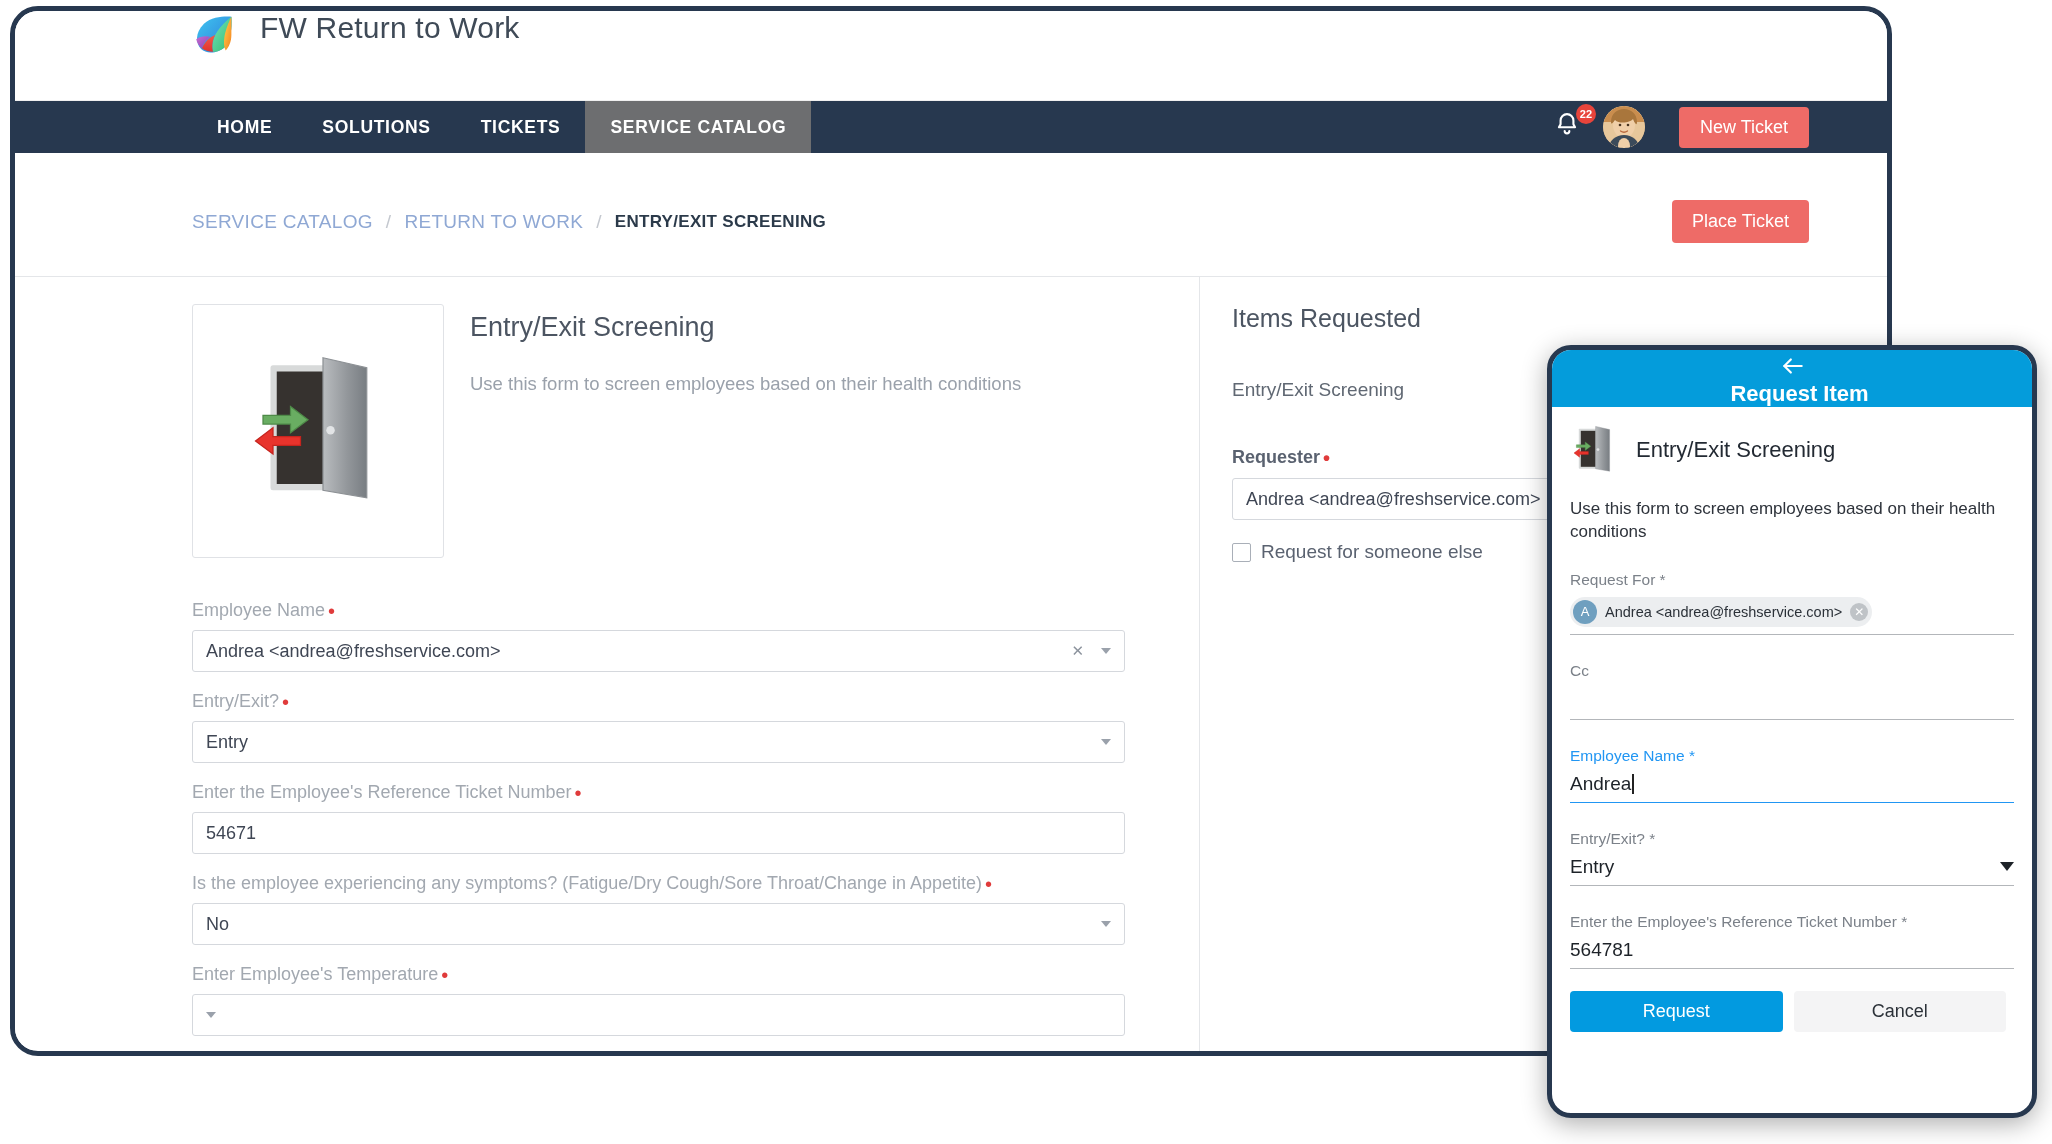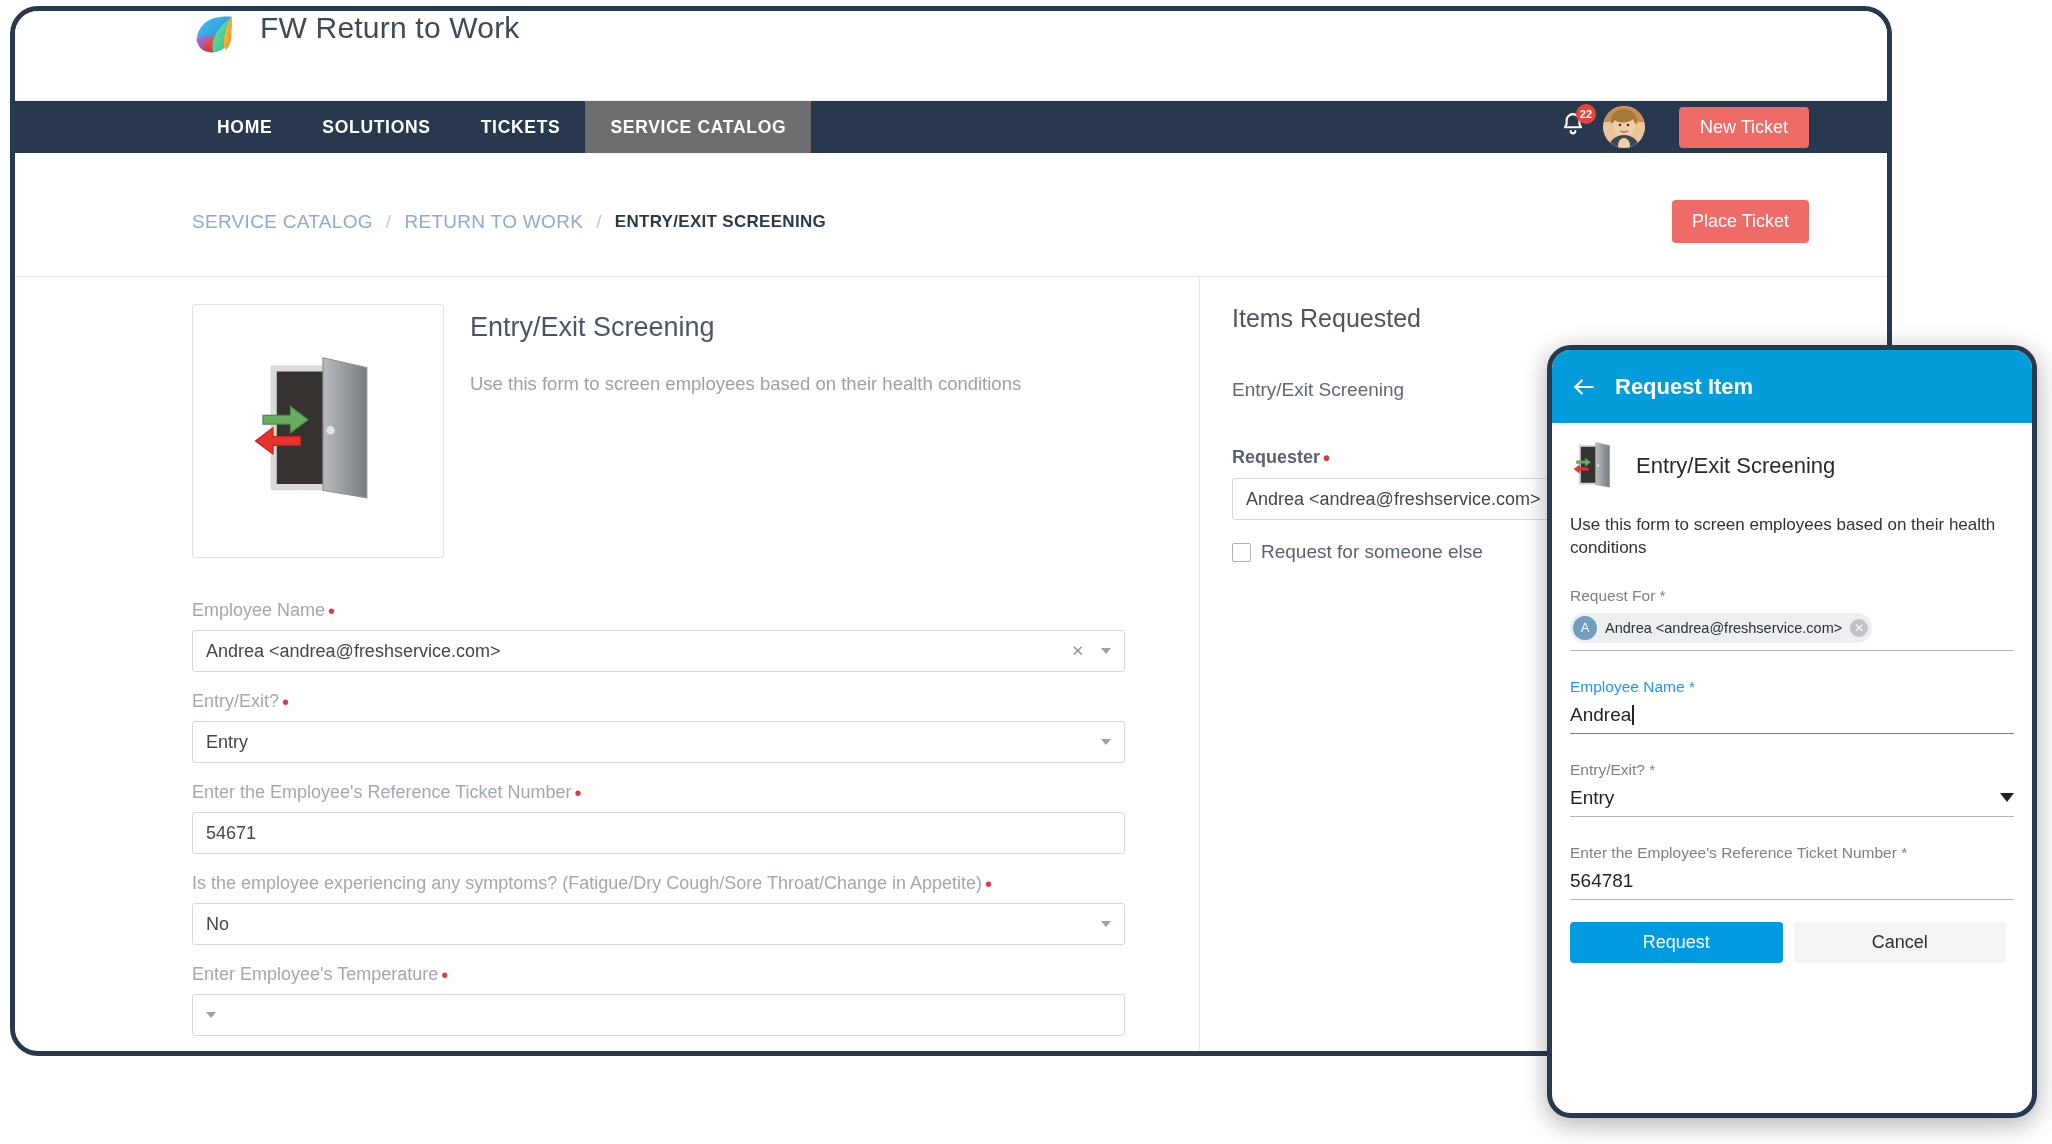--- a/index.html
+++ b/index.html
@@ -75,21 +75,21 @@
   }
   .nav-item.active { background: #6d6e70; }
   .nav-right {
     position: absolute;
     right: 0; top: 0; bottom: 0;
     display: flex;
     align-items: center;
     padding-right: 78px;
     gap: 0;
   }
-  .bell-wrap { position: relative; width: 34px; height: 34px; margin-right: 16px; cursor: pointer; text-align: right; }
+  .bell-wrap { position: relative; width: 34px; height: 34px; margin-right: 16px; cursor: pointer; }
   .bell-badge {
     position: absolute; right: -9px; top: -6px;
     background: #e8443b; color: #fff;
     font-size: 11px; font-weight: bold;
     border-radius: 50%;
     min-width: 20px; height: 20px;
     display: flex; align-items: center; justify-content: center;
     box-sizing: border-box; padding: 0 3px;
     line-height: 1;
   }
@@ -244,25 +244,26 @@
     left: 1547px; top: 345px;
     width: 490px; height: 773px;
     background: #ffffff;
     border: 5px solid #27384f;
     border-radius: 24px;
     box-sizing: border-box;
     overflow: hidden;
     box-shadow: 0 6px 26px rgba(0,0,0,.32);
   }
   .mp-header {
-    height: 73px;
+    height: 57px;
     background: #049cdb;
     display: flex;
     align-items: center;
     padding-left: 15px;
+    flex-direction: column;
   }
   .mp-back {
     width: 34px; height: 34px;
     display: flex; align-items: center; justify-content: center;
     cursor: pointer;
     margin-right: 14px;
   }
   .mp-title { color: #fff; font-size: 22px; font-weight: bold; }
   .mp-body { padding: 17px 18px 0 18px; }
   .mp-item-row { display: flex; align-items: center; gap: 18px; }
@@ -568,20 +569,26 @@
         <span class="mp-label">Request For *</span>
         <div class="mp-underline">
           <span class="mp-chip">
             <span class="mp-chip-av">A</span>
             <span class="mp-chip-txt">Andrea &lt;andrea@freshservice.com&gt;</span>
             <span class="mp-chip-x">✕</span>
           </span>
         </div>
       </div>
 
+      <div class="mp-field">
+        <span class="mp-label">Cc</span>
+        <div class="mp-underline">
+          <div class="mp-empty"></div>
+        </div>
+      </div>
 
       <div class="mp-field">
         <span class="mp-label focused">Employee Name *</span>
         <div class="mp-underline" style="border-bottom-color:#2196f3;">
           <span class="mp-value">Andrea</span><span class="mp-cursor"></span>
         </div>
       </div>
 
       <div class="mp-field">
         <span class="mp-label">Entry/Exit? *</span>

